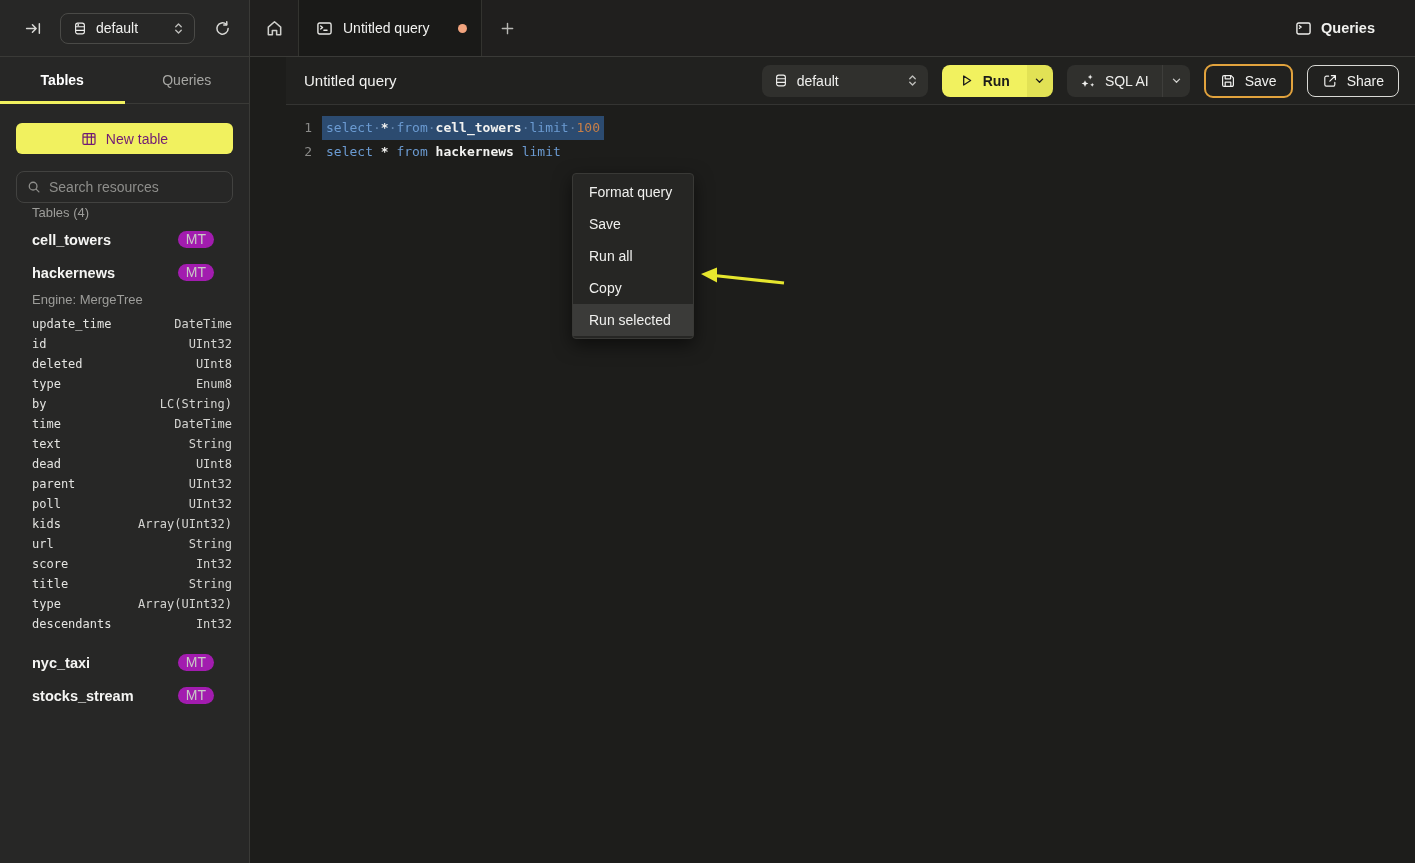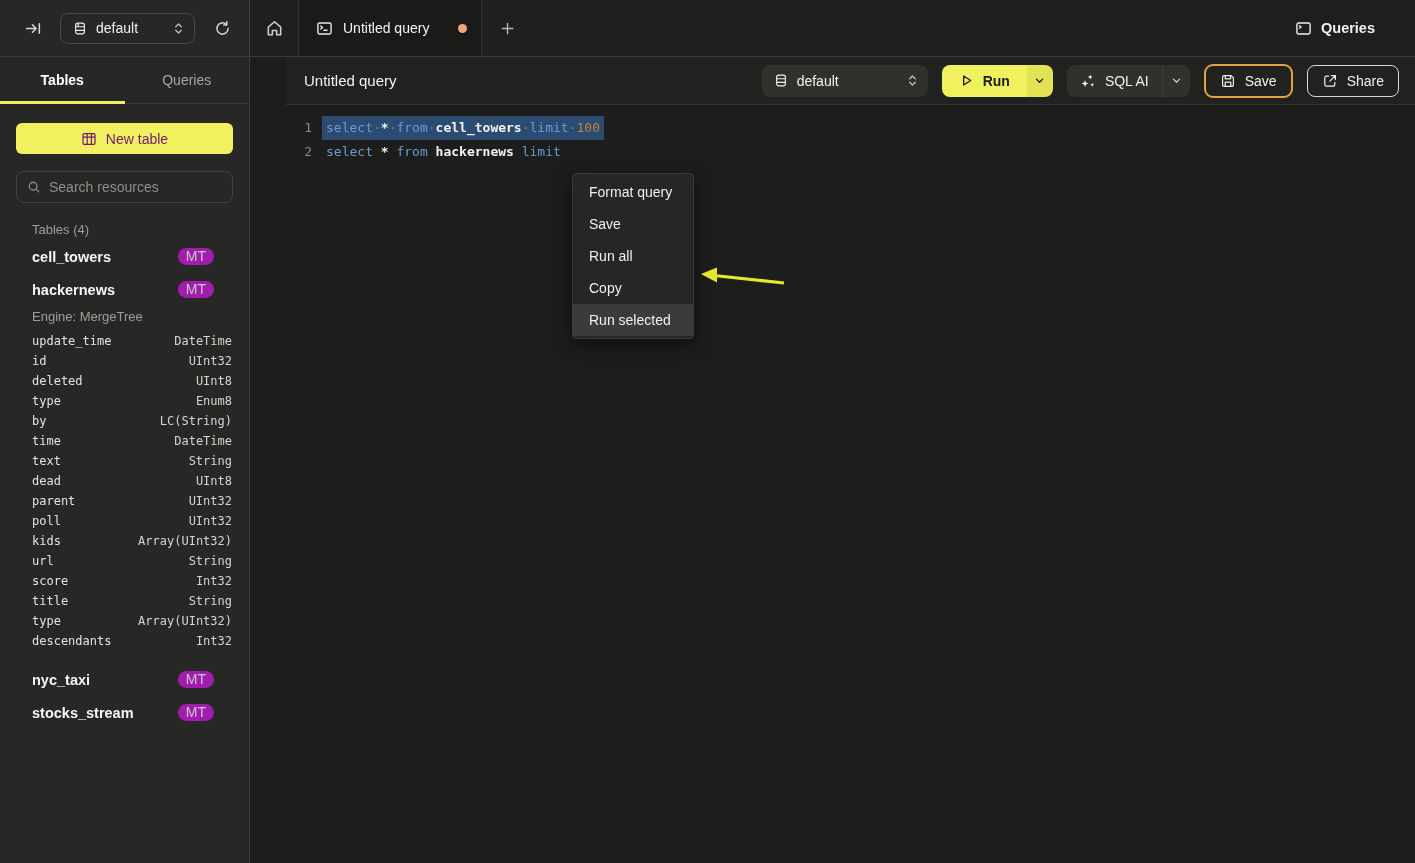--- a/index.html
+++ b/index.html
@@ -38,21 +38,21 @@
   .sidebar-tab.active { color:#ffffff; font-weight:bold; }
   .sidebar-tab.active::after { content:""; position:absolute; left:0; right:0; bottom:-1px; height:3px; background:#f1f15f; }
   .new-table-btn { display:flex; align-items:center; justify-content:center; gap:9px;
                    margin:19px 16px 0 16px; width:217px; height:31px; background:#f1f15f; color:#701a75;
                    border:none; border-radius:6px; font-size:14px; font-family:inherit; cursor:pointer; }
   .search-box { display:flex; align-items:center; gap:8px; margin:17px 16px 0 16px; height:32px;
                 border:1px solid #424240; border-radius:8px; padding:0 10px; color:#8e8e8b; }
   .search-box input { background:transparent; border:none; outline:none; color:#d8d8d5; font-size:14px;
                       font-family:inherit; width:100%; }
   .search-box input::placeholder { color:#8e8e8b; }
-  .section-label { margin-top:17px; padding:0 16px 0 32px; height:20px; line-height:20px;
+  .section-label { padding:0 16px 0 32px; height:20px; line-height:20px;
                    font-size:13px; color:#9d9d9a; }
   .table-item { display:flex; align-items:center; height:33px; padding:0 35px 0 32px; cursor:pointer; }
   .table-name { flex:1; font-size:14.5px; font-weight:bold; color:#f5f5f3; }
   .mt-badge { background:#a21caf; color:#c9c9c6; font-size:14px; border-radius:9px;
               padding:2px 8px; line-height:13px; }
   .engine-line { padding:0 16px 0 32px; height:22px; line-height:22px; font-size:13px; color:#9d9d9a; }
   .columns { padding:3px 0 4px 0; }
   .col-row { display:flex; align-items:center; height:20px; padding:0 17px 0 32px;
              font-family:"DejaVu Sans Mono", monospace; font-size:12px; }
   .col-name { flex:1; color:#e3e3e0; }

